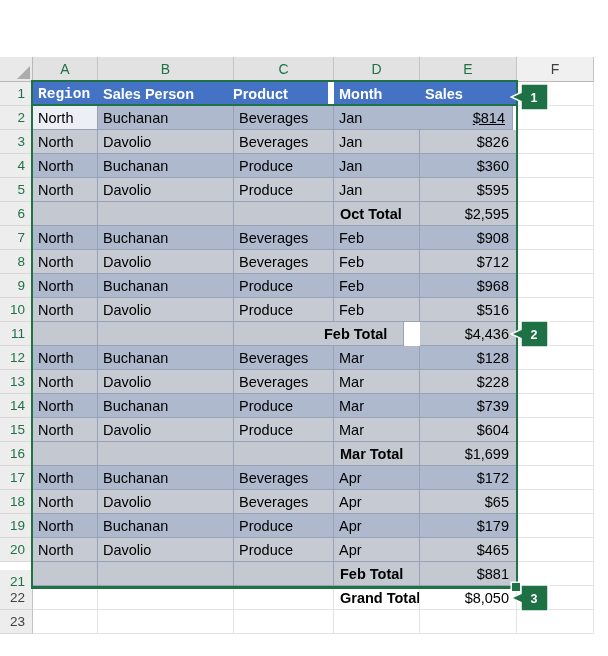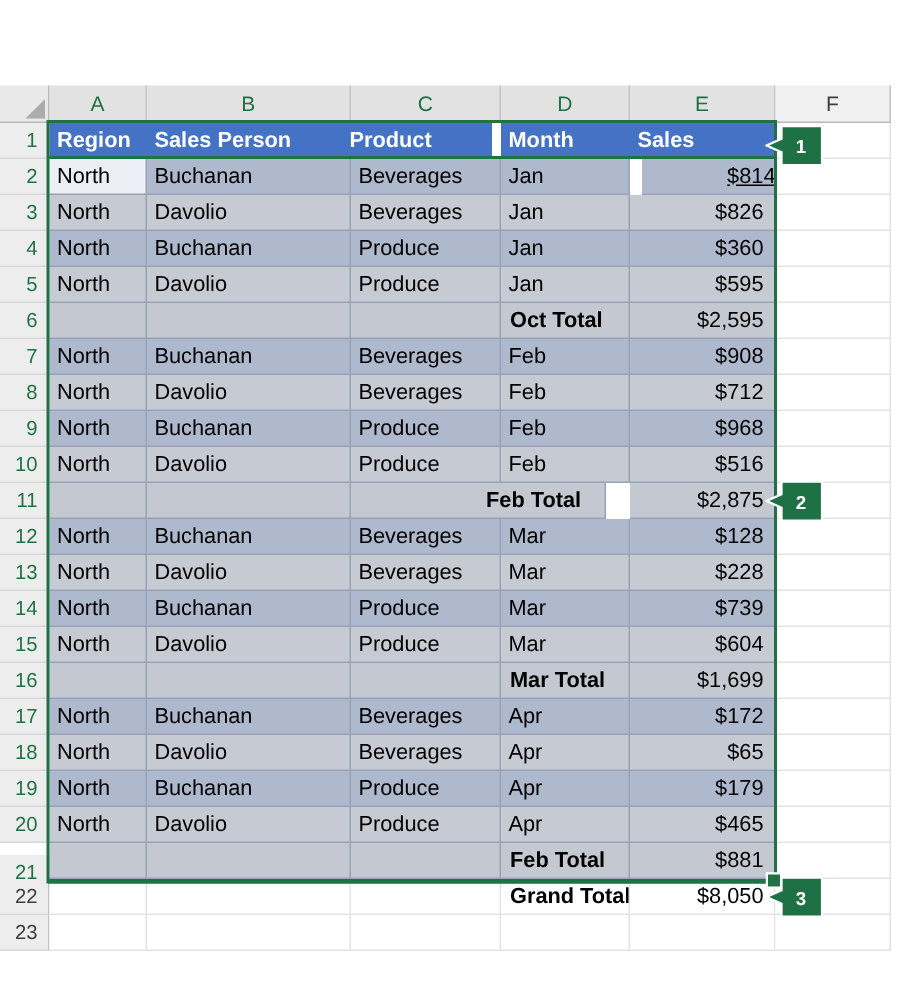--- a/index.html
+++ b/index.html
@@ -85,31 +85,31 @@
       <div class="rh" style="left: 0px; top: 442px; width: 33px;">16</div>
       <div class="rh" style="left: 0px; top: 466px; width: 33px;">17</div>
       <div class="rh" style="left: 0px; top: 490px; width: 33px;">18</div>
       <div class="rh" style="left: 0px; top: 514px; width: 33px;">19</div>
       <div class="rh" style="left: 0px; top: 538px; width: 33px;">20</div>
       <div class="rh" style="left: 0px; top: 570px; width: 33px;">21</div>
       <div class="rh unsel" style="left: 0px; top: 586px; width: 33px;">22</div>
       <div class="rh unsel" style="left: 0px; top: 610px; width: 33px;">23</div>
     </div>
   <div id="grid">
-      <div class="cell hdr" style="left: 33px; top: 82px; width: 65px;">Region</div>
+      <div class="cell hdr" style="left: 33px; top: 82px; width: 65px; font-family: Liberation Mono, monospace;">Region</div>
       <div class="cell hdr" style="left: 98px; top: 82px; width: 136px;">Sales Person</div>
       <div class="cell hdr" style="left: 228px; top: 82px; width: 100px;">Product</div>
       <div class="cell hdr" style="left: 334px; top: 82px; width: 86px;">Month</div>
       <div class="cell hdr" style="left: 420px; top: 82px; width: 97px;">Sales</div>
       <div class="cell out" style="left: 517px; top: 82px; width: 77px;"></div>
       <div class="cell activecell" style="left: 33px; top: 106px; width: 65px;">North</div>
       <div class="cell dark" style="left: 98px; top: 106px; width: 136px;">Buchanan</div>
       <div class="cell dark" style="left: 234px; top: 106px; width: 100px;">Beverages</div>
       <div class="cell dark" style="left: 334px; top: 106px; width: 86px;">Jan</div>
-      <div class="cell dark num" style="left: 428px; top: 106px; width: 97px; text-decoration: underline;">$814</div>
+      <div class="cell dark num" style="left: 416px; top: 106px; width: 97px; text-decoration: underline;">$814</div>
       <div class="cell out" style="left: 517px; top: 106px; width: 77px;"></div>
       <div class="cell light" style="left: 33px; top: 130px; width: 65px;">North</div>
       <div class="cell light" style="left: 98px; top: 130px; width: 136px;">Davolio</div>
       <div class="cell light" style="left: 234px; top: 130px; width: 100px;">Beverages</div>
       <div class="cell light" style="left: 334px; top: 130px; width: 86px;">Jan</div>
       <div class="cell light num" style="left: 420px; top: 130px; width: 97px;">$826</div>
       <div class="cell out" style="left: 517px; top: 130px; width: 77px;"></div>
       <div class="cell dark" style="left: 33px; top: 154px; width: 65px;">North</div>
       <div class="cell dark" style="left: 98px; top: 154px; width: 136px;">Buchanan</div>
       <div class="cell dark" style="left: 234px; top: 154px; width: 100px;">Produce</div>
@@ -149,21 +149,21 @@
       <div class="cell light" style="left: 33px; top: 298px; width: 65px;">North</div>
       <div class="cell light" style="left: 98px; top: 298px; width: 136px;">Davolio</div>
       <div class="cell light" style="left: 234px; top: 298px; width: 100px;">Produce</div>
       <div class="cell light" style="left: 334px; top: 298px; width: 86px;">Feb</div>
       <div class="cell light num" style="left: 420px; top: 298px; width: 97px;">$516</div>
       <div class="cell out" style="left: 517px; top: 298px; width: 77px;"></div>
       <div class="cell sub" style="left: 33px; top: 322px; width: 65px;"></div>
       <div class="cell sub" style="left: 98px; top: 322px; width: 136px;"></div>
       <div class="cell sub" style="left: 234px; top: 322px; width: 100px;"></div>
       <div class="cell sub lbl" style="left: 318px; top: 322px; width: 86px;">Feb Total</div>
-      <div class="cell sub num" style="left: 420px; top: 322px; width: 97px;">$2,875</div>
+      <div class="cell sub num" style="left: 420px; top: 322px; width: 97px;">$4,436</div>
       <div class="cell out" style="left: 517px; top: 322px; width: 77px;"></div>
       <div class="cell dark" style="left: 33px; top: 346px; width: 65px;">North</div>
       <div class="cell dark" style="left: 98px; top: 346px; width: 136px;">Buchanan</div>
       <div class="cell dark" style="left: 234px; top: 346px; width: 100px;">Beverages</div>
       <div class="cell dark" style="left: 334px; top: 346px; width: 86px;">Mar</div>
       <div class="cell dark num" style="left: 420px; top: 346px; width: 97px;">$128</div>
       <div class="cell out" style="left: 517px; top: 346px; width: 77px;"></div>
       <div class="cell light" style="left: 33px; top: 370px; width: 65px;">North</div>
       <div class="cell light" style="left: 98px; top: 370px; width: 136px;">Davolio</div>
       <div class="cell light" style="left: 234px; top: 370px; width: 100px;">Beverages</div>

